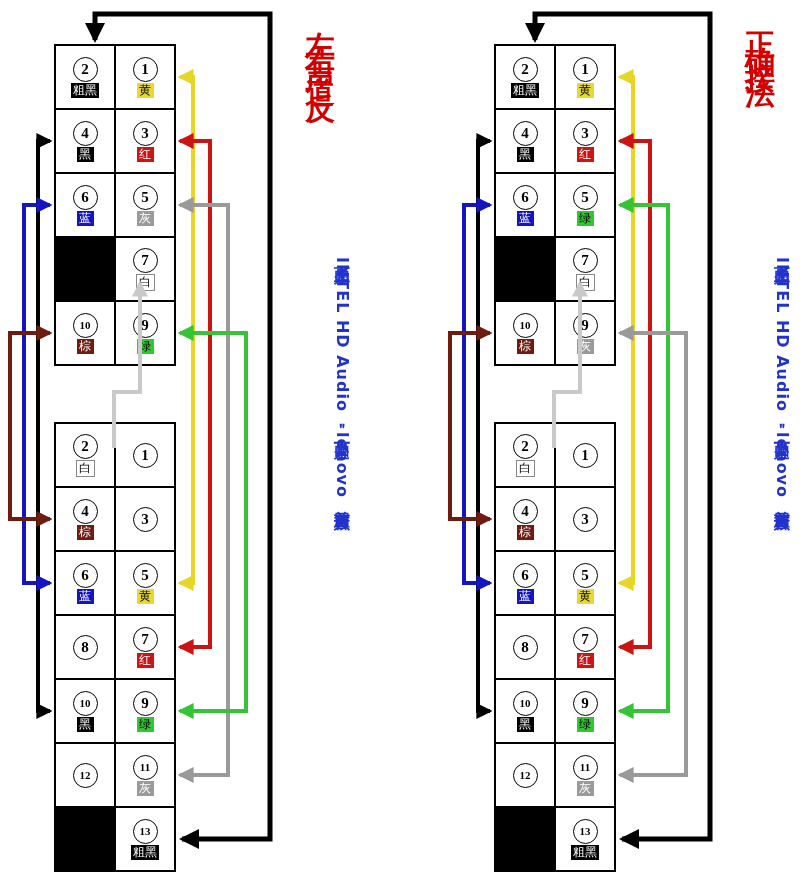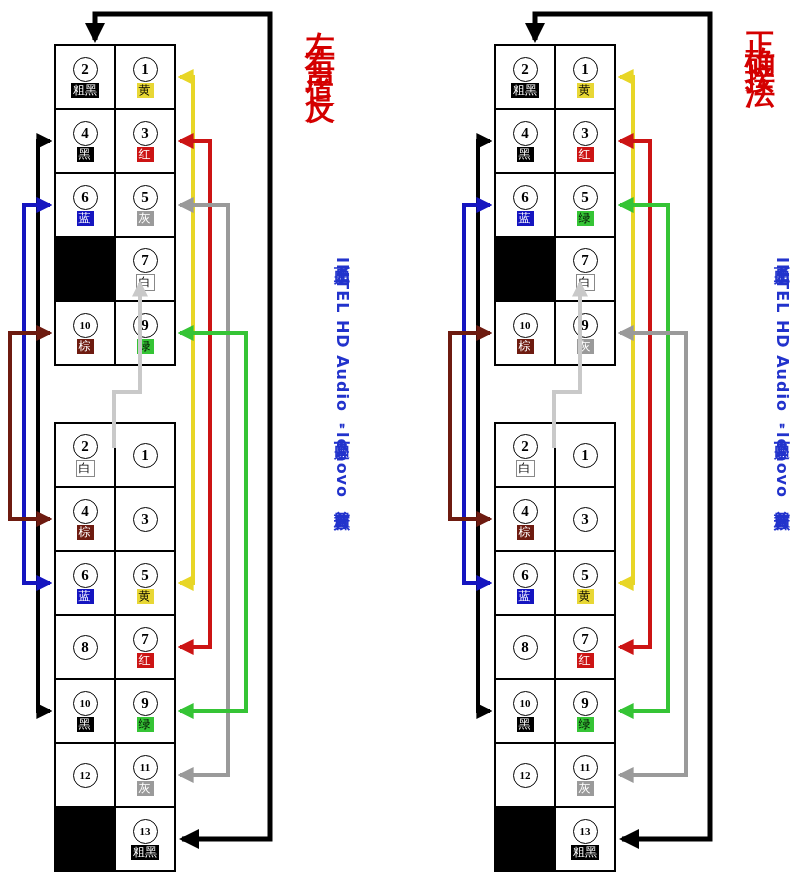--- a/index.html
+++ b/index.html
@@ -22,21 +22,21 @@
   }
   .cell.blocked{background:#000;}
   .pin{
     width:25px;height:25px;border:1.5px solid #000;border-radius:50%;
     display:flex;align-items:center;justify-content:center;
     font-family:"Liberation Serif",serif;font-weight:600;font-size:15px;color:#000;
     box-sizing:border-box;background:#fff;
   }
   .pin-wide{font-size:11px;}
   .tag{
-    font-size:12px;line-height:15px;padding:0 2px;min-width:13px;
+    font-size:12px;line-height:15px;padding:0 2px;min-width:13px;text-align:center;
     font-family:"DejaVu Sans",sans-serif;
   }
   svg.wires{position:absolute;left:0;top:0;pointer-events:none;}
   .red-title{
     position:absolute;left:299px;top:8px;
     writing-mode:vertical-rl;text-orientation:upright;
     color:#d40000;font-family:"Liberation Serif",serif;
     font-weight:700;font-size:30px;letter-spacing:15px;
   }
   .blue-note{

